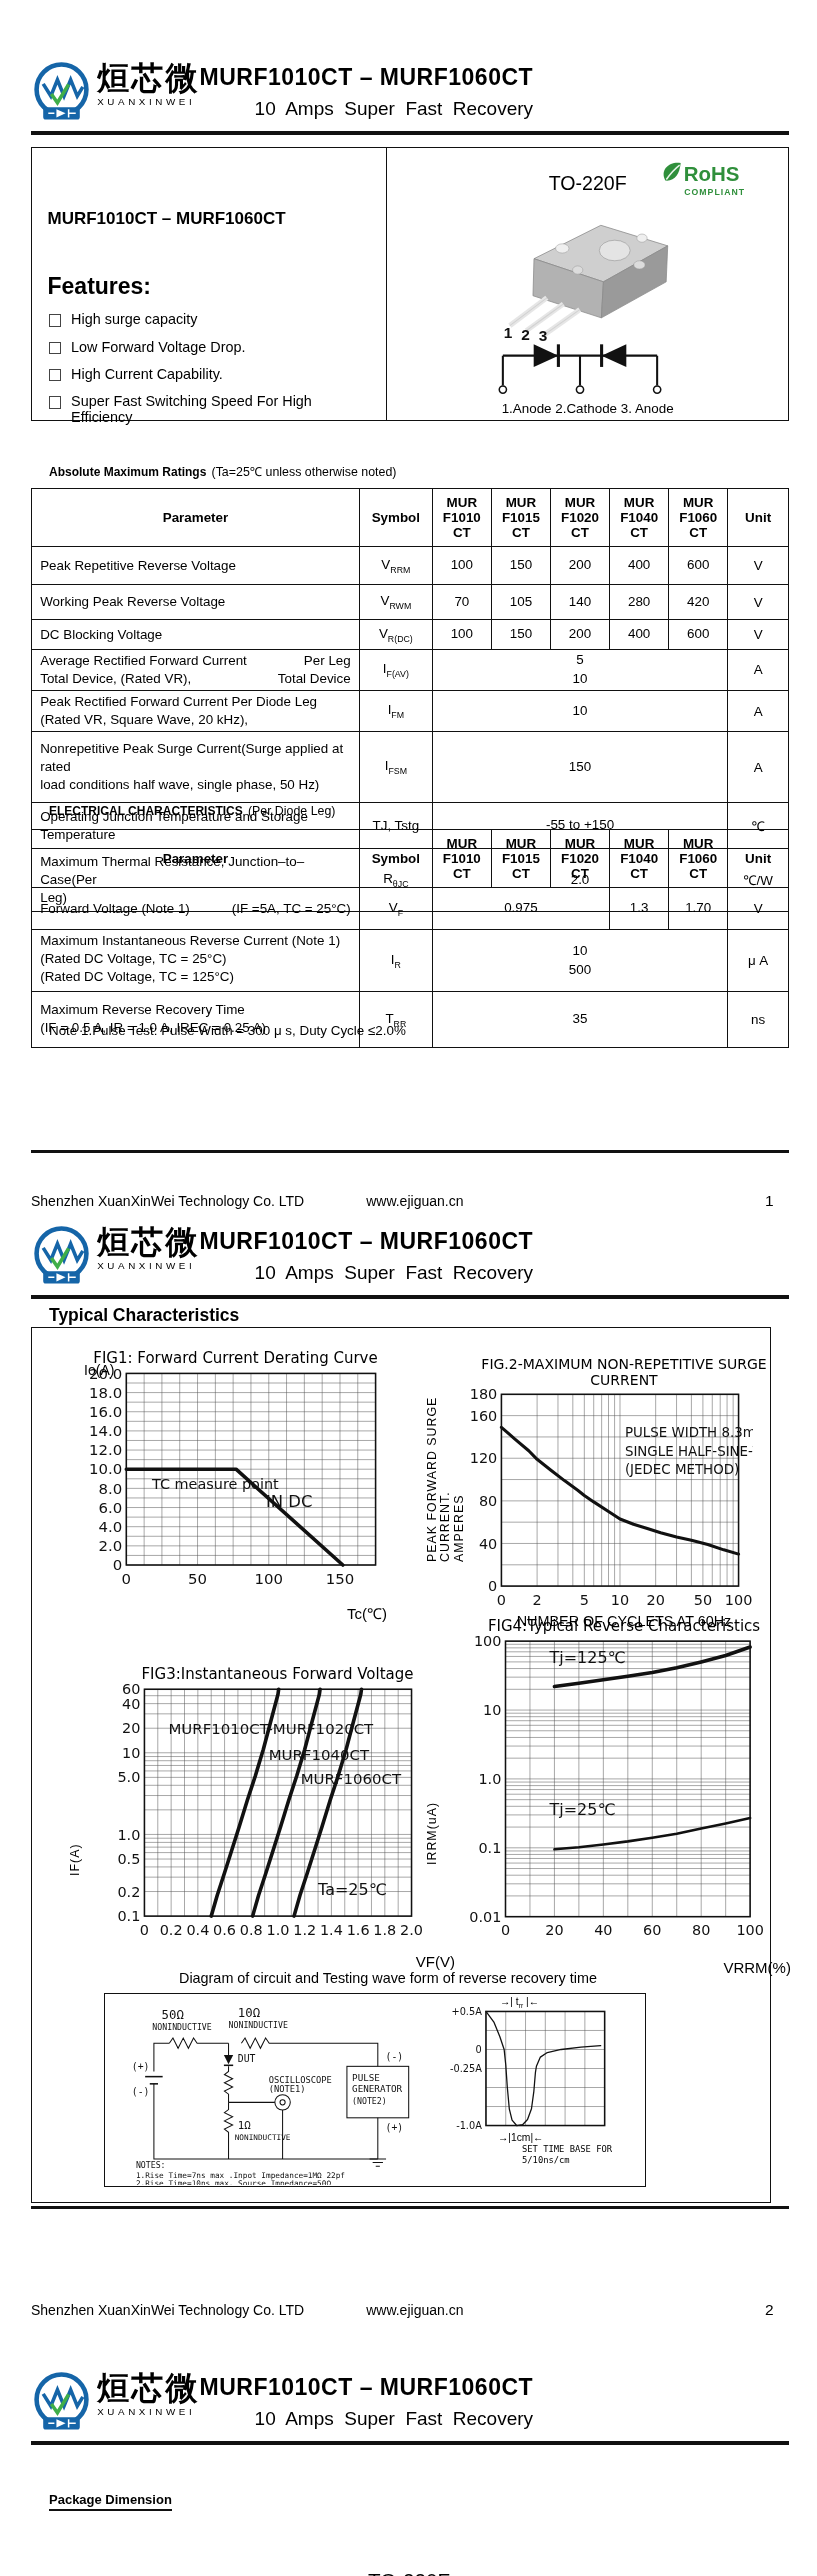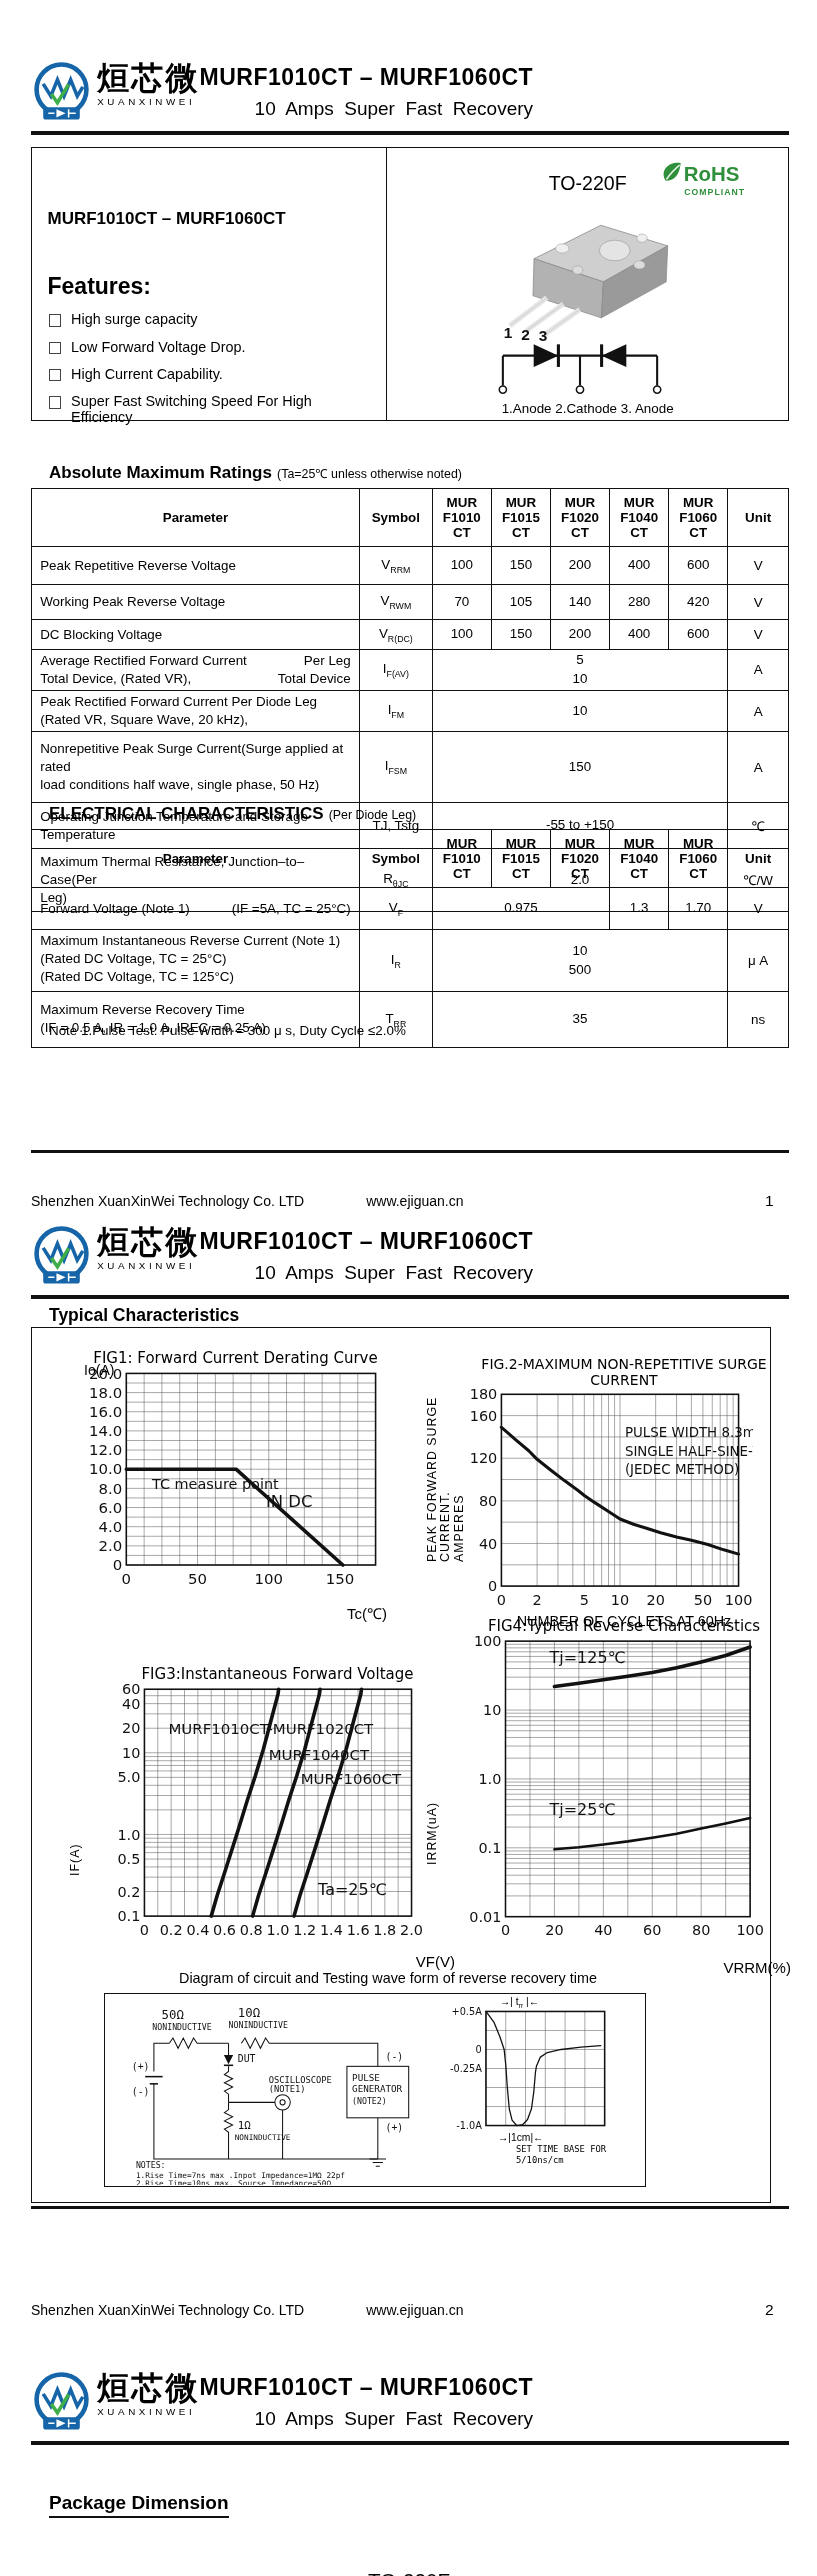--- a/index.html
+++ b/index.html
@@ -35,21 +35,21 @@
   .feat{display:flex;align-items:flex-start;margin-top:11.3px;font-size:14.4px;}
   .feat .cb{flex:none;width:10.3px;height:10.3px;border:1px solid #444;margin:3.1px 10.3px 0 1px;}
   .rohs{position:absolute;right:36px;top:10.3px;}
   .pkgname{position:absolute;left:0;right:0;top:24px;text-align:center;font-size:19.6px;}
   .pkg3d{position:absolute;left:98px;top:49px;}
   .dschem{position:absolute;left:85px;top:192px;}
   .legend{position:absolute;left:0;right:0;bottom:4.1px;text-align:center;font-size:13.4px;}
 
   
   .sect{position:absolute;left:49px;display:flex;align-items:baseline;}
-  .sect .big{font-size:17px;font-weight:bold;}
+  .sect .big{font-size:12px;font-weight:bold;}
   .sect .cond{font-size:12.4px;margin-left:5.2px;}
   .dtable{position:absolute;left:31px;right:29px;border-collapse:collapse;table-layout:fixed;}
   .dtable th,.dtable td{border:1px solid #111;}
   .dtable{border:1.5px solid #111;}
   .dtable th{font-size:13.4px;font-weight:bold;padding:6.2px 1px;}
   .dtable td{font-size:13.4px;}
   .dtable td.param{padding:5.2px 8.2px;}
   .dtable td.param .pl{line-height:18px;}
   .dtable td.param .pl.two{display:flex;justify-content:space-between;}
   .dtable td.sym{text-align:center;}
@@ -73,25 +73,25 @@
   .tk{font-family:"DejaVu Sans",sans-serif;fill:#111;}
   .cv{fill:none;stroke:#111;stroke-linejoin:round;stroke-linecap:round;}
   .ann{font-family:"DejaVu Sans",sans-serif;fill:#111;}
   .ctitle{position:absolute;top:642px;left:124px;width:464px;text-align:center;font-size:14.4px;}
   .cbox{position:absolute;left:72px;top:665px;width:542px;height:194px;border:1px solid #111;display:flex;box-sizing:border-box;}
   .cschem{width:332px;height:191px;}
   .cwave{position:relative;width:206px;height:191px;}
   .trr{position:absolute;top:2.1px;left:63px;font-size:10.3px;}
   .trr sub{font-size:6.7px;}
   .cm{position:absolute;top:138px;left:61px;font-size:10.3px;}
-  .tb{position:absolute;top:150px;left:79px;font-size:8.8px;font-family:"DejaVu Sans Mono",monospace;line-height:11.3px;}
+  .tb{position:absolute;top:150px;left:85px;font-size:8.8px;font-family:"DejaVu Sans Mono",monospace;line-height:11.3px;}
   .sch-t{font-family:"DejaVu Sans Mono",monospace;fill:#111;}
 
   
-  .sect3{position:absolute;left:49px;top:128px;font-size:19px;font-weight:bold;border-bottom:2.1px solid #111;padding-bottom:2.1px;}
+  .sect3{position:absolute;left:49px;top:128px;font-size:13px;font-weight:bold;border-bottom:2.1px solid #111;padding-bottom:2.1px;}
   .pkg3name{position:absolute;left:0;right:0;top:205px;text-align:center;font-size:20.6px;}
 </style>
 </head>
 <body>
 
 <section class="page" id="p1">
   <div class="hdr hdr1">
     <div class="hdr-row">
       <div class="logo">
         <svg width="61" height="63" viewBox="0 0 120 122">

